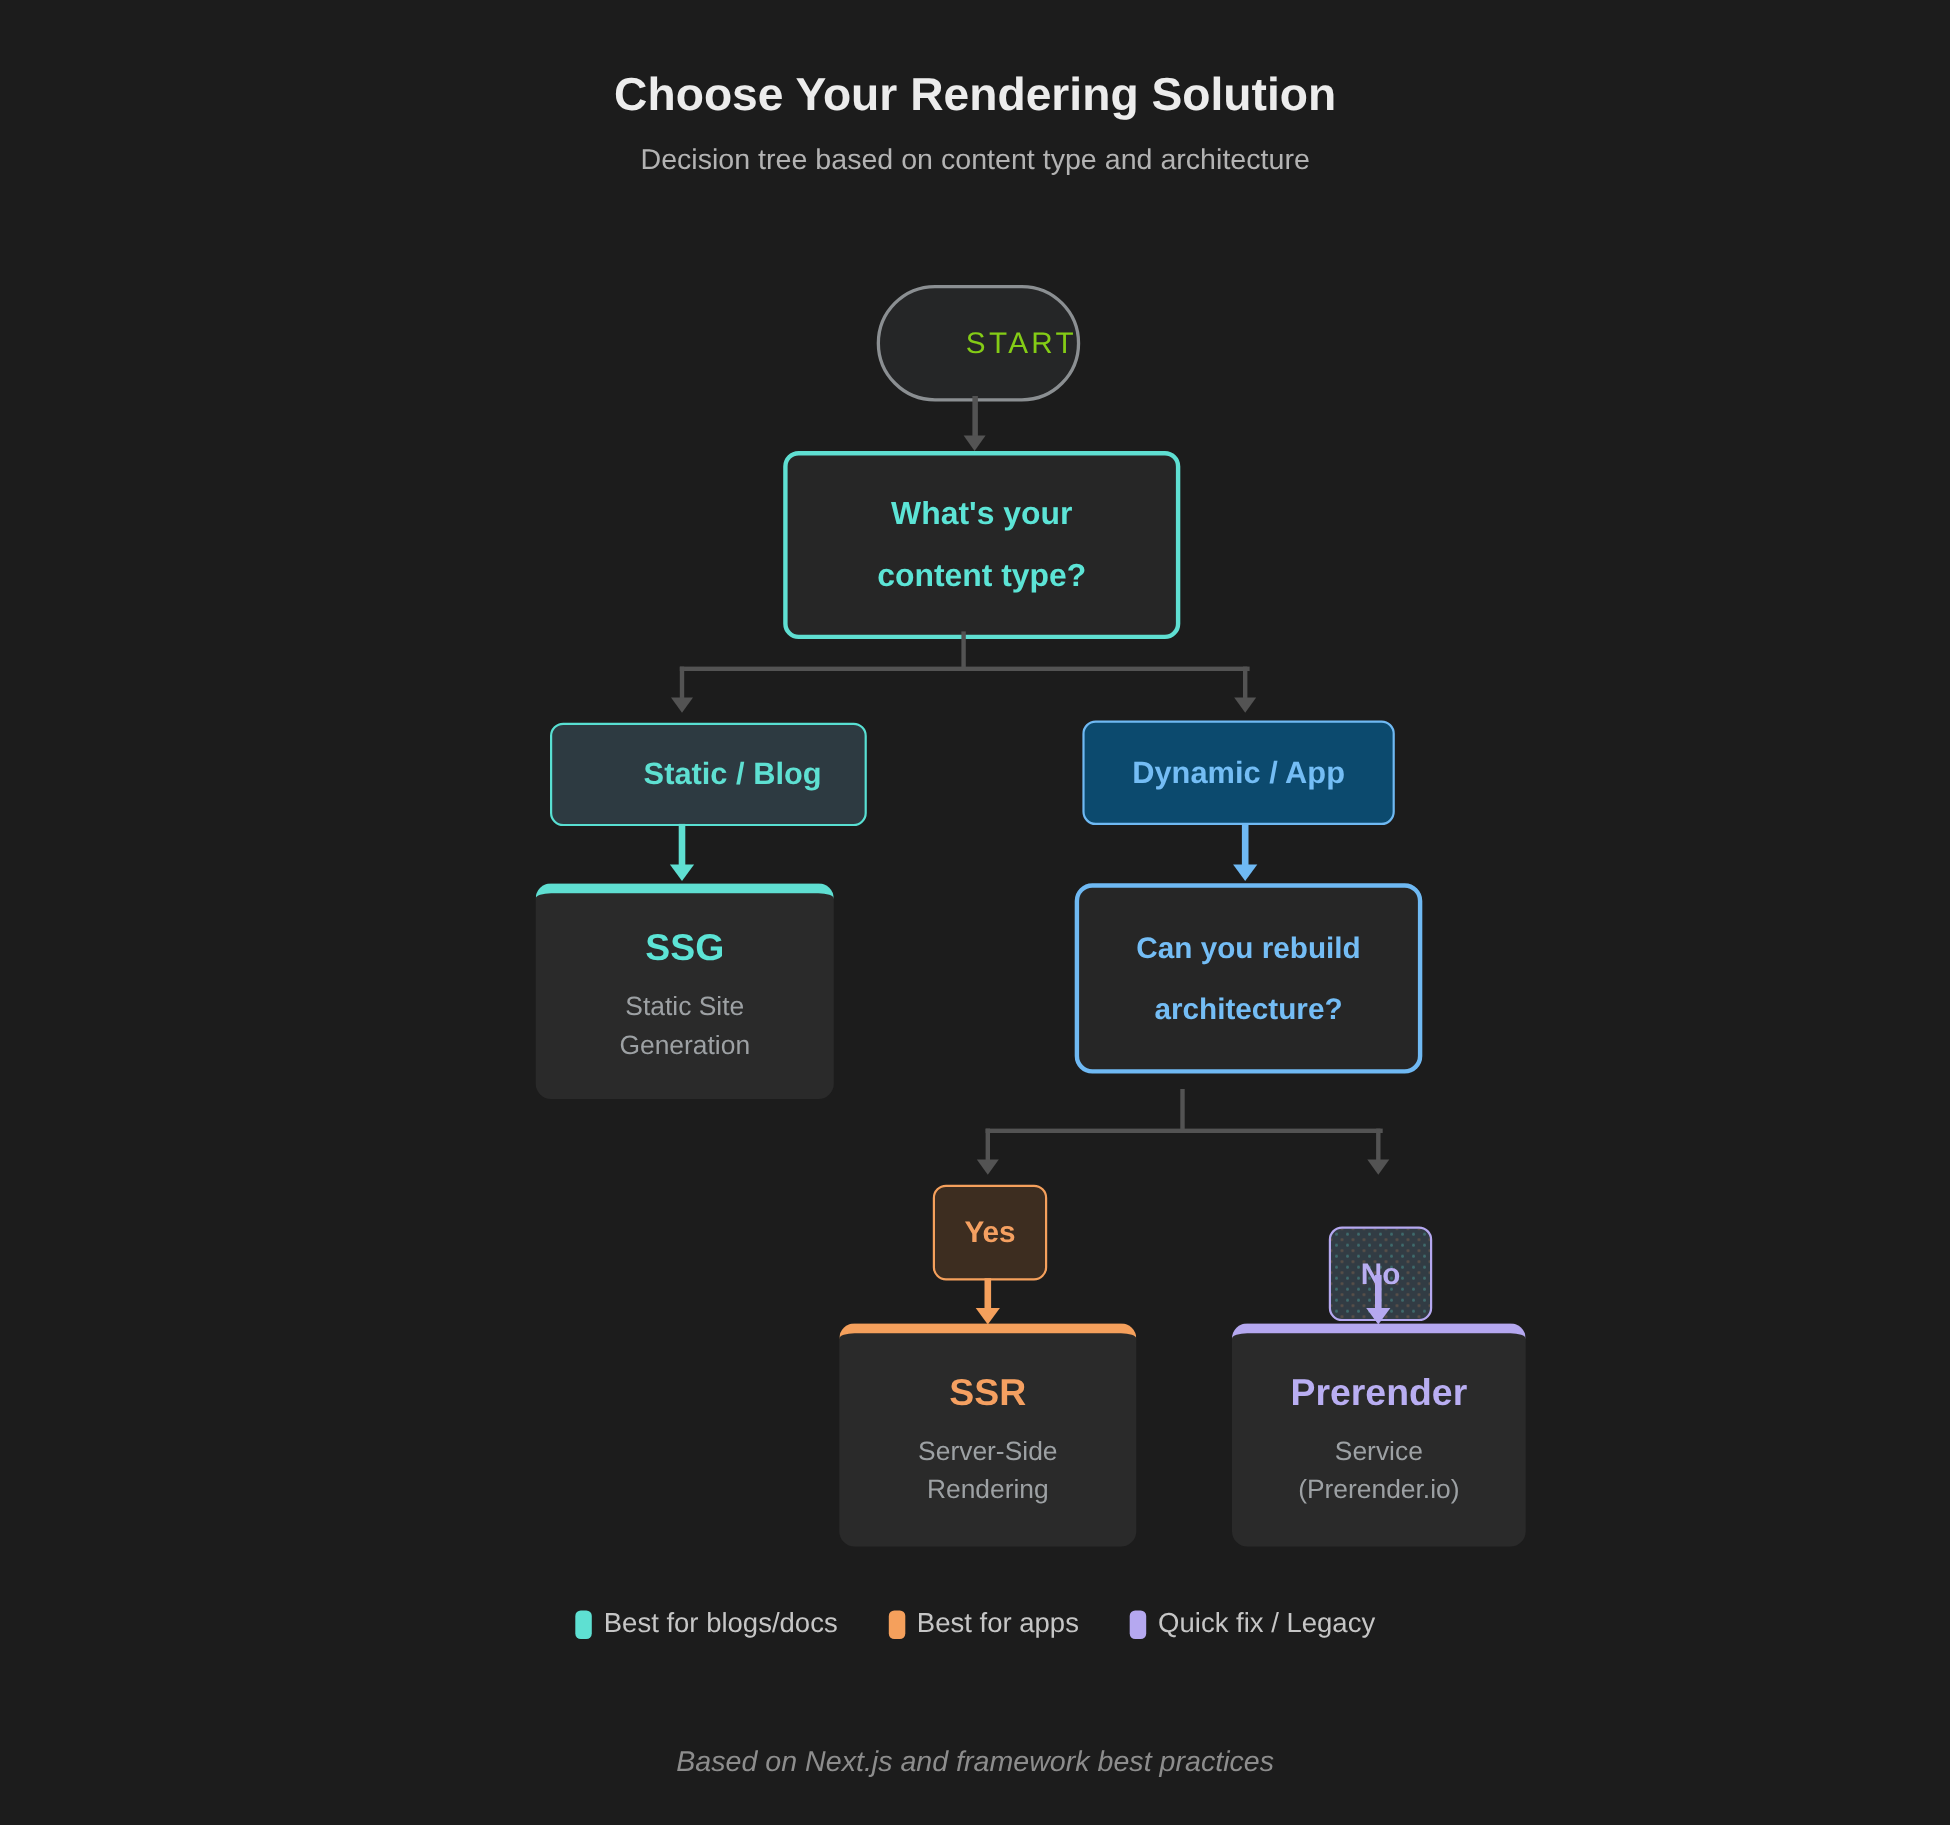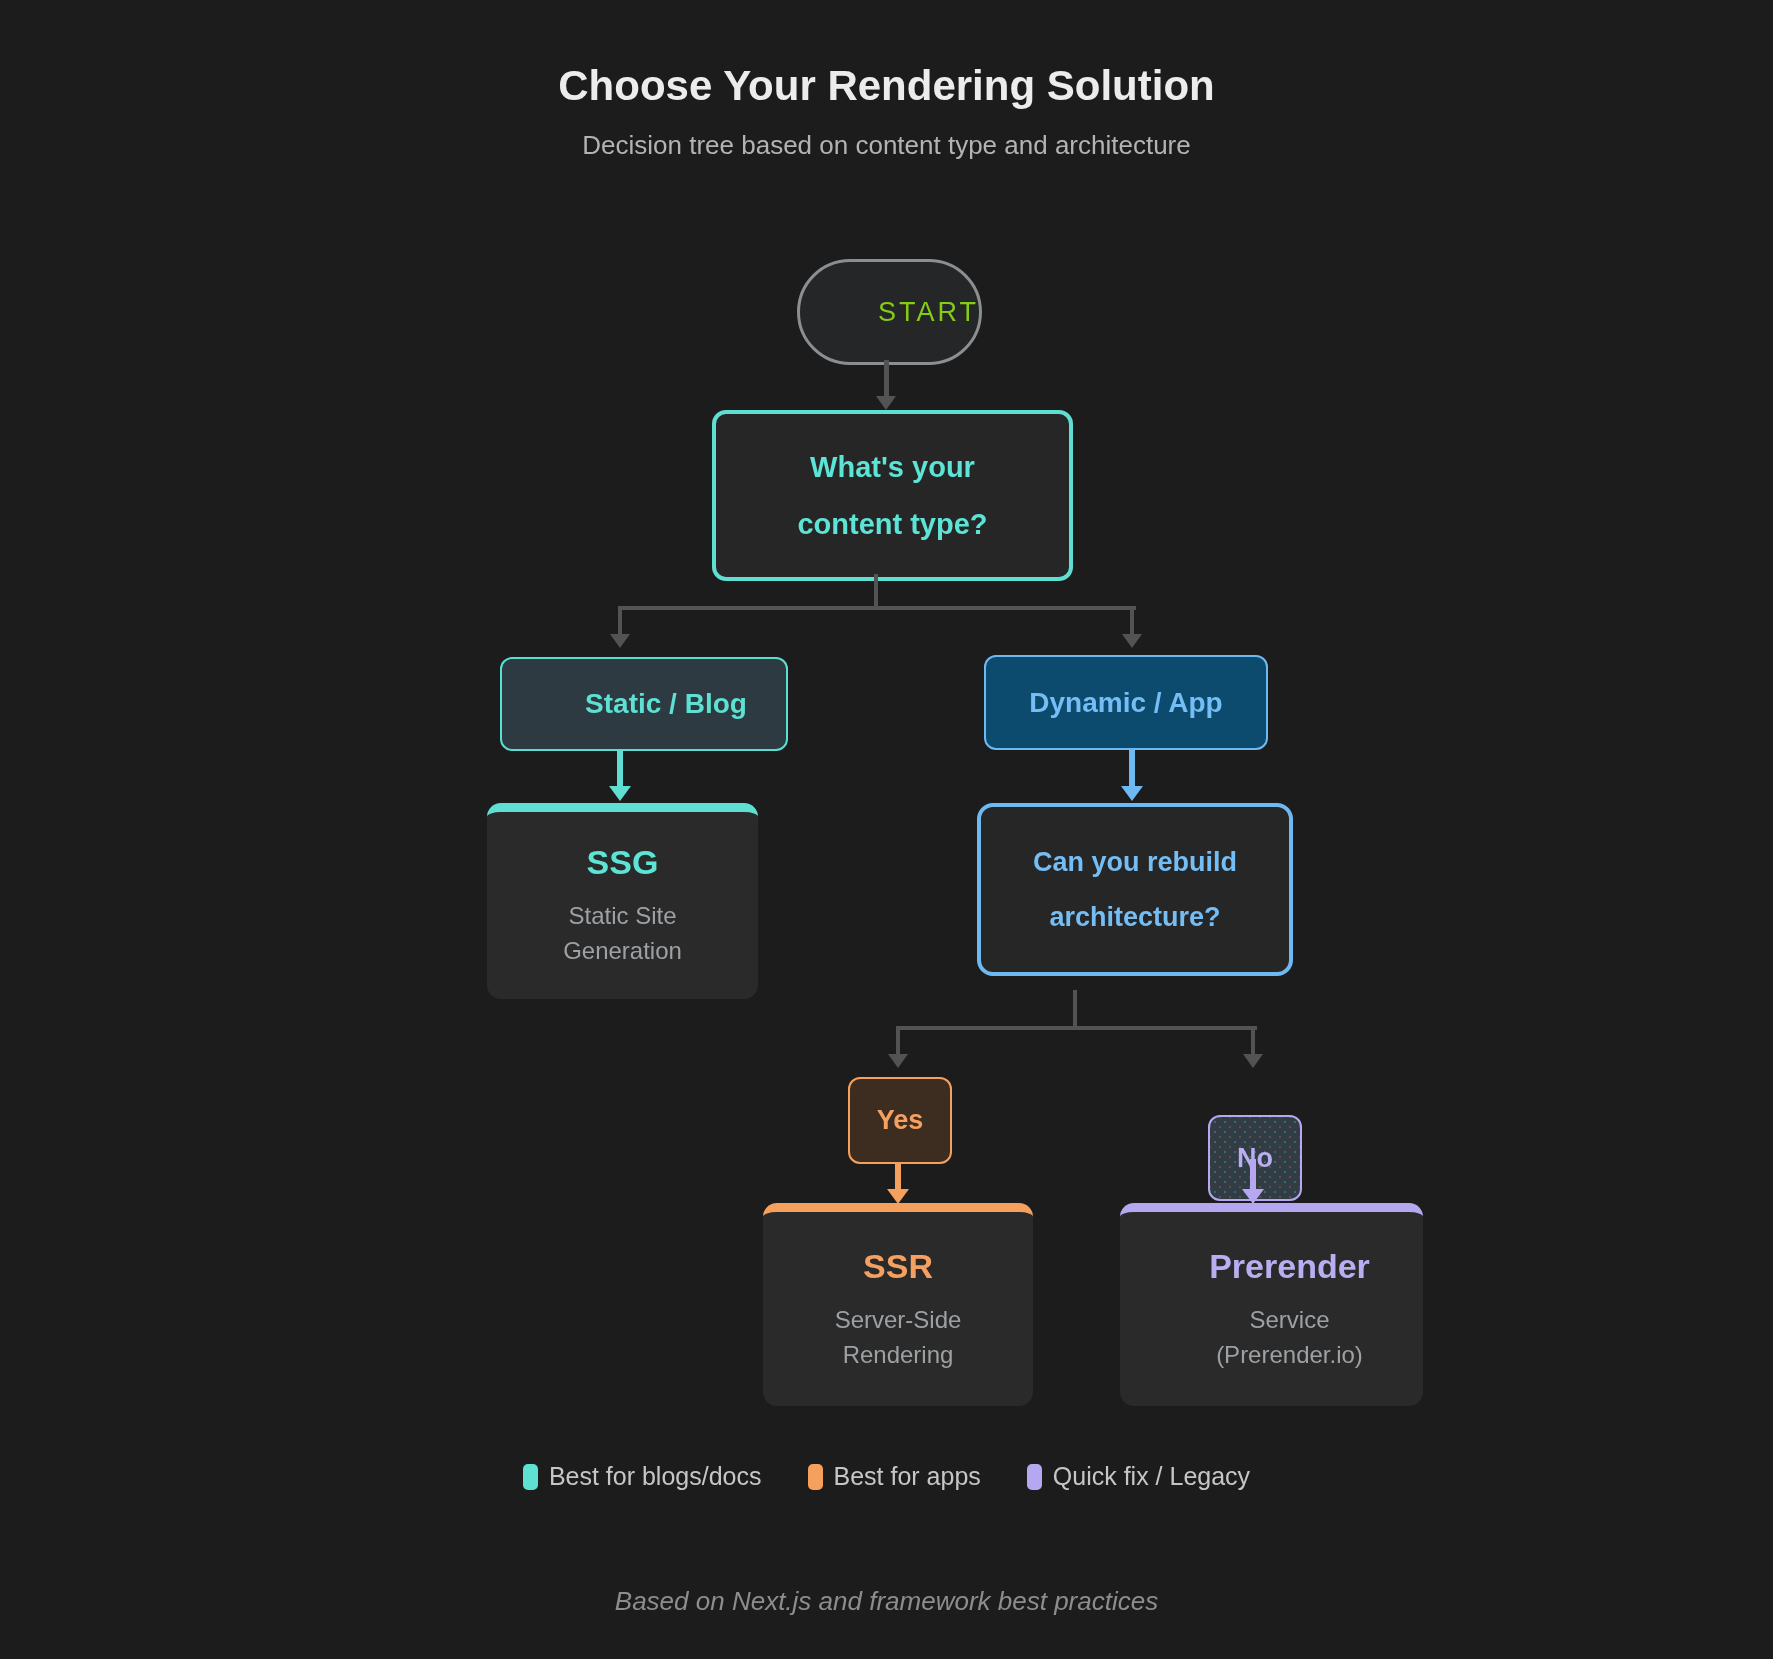--- a/index.html
+++ b/index.html
@@ -39,21 +39,21 @@
 
   
   .card{background:#2a2a2a;border-radius:14px;display:flex;flex-direction:column;
         align-items:center;justify-content:center;text-align:center;}
   .card .card-title{font-size:34px;font-weight:700;margin-bottom:16px;}
   .card .card-sub{font-size:24px;color:#9da1a4;line-height:35px;}
   .card-ssg{left:487px;top:803px;width:271px;height:187px;border-top:9px solid #5fdfd2;}
   .card-ssg .card-title{color:#5ce4d6;}
   .card-ssr{left:763px;top:1203px;width:270px;height:194px;border-top:9px solid #f5a05c;}
   .card-ssr .card-title{color:#f5a061;}
-  .card-pre{left:1120px;top:1203px;width:267px;height:194px;border-top:9px solid #b5a8f0;padding-left:36px;}
+  .card-pre{left:1120px;top:1203px;width:267px;height:194px;border-top:9px solid #b5a8f0;}
   .card-pre .card-title{color:#b9aef2;}
 
   
   .ln{position:absolute;background:#535353;}
   .ah{position:absolute;width:0;height:0;border-left:10px solid transparent;border-right:10px solid transparent;border-top:14px solid #535353;}
   .c-teal{background:#5fdfd2;} .ah-teal{border-top-color:#5fdfd2;border-left-width:11px;border-right-width:11px;border-top-width:15px;}
   .c-blue{background:#6fb9f3;} .ah-blue{border-top-color:#6fb9f3;border-left-width:11px;border-right-width:11px;border-top-width:15px;}
   .c-orange{background:#f5a05c;} .ah-orange{border-top-color:#f5a05c;border-left-width:11px;border-right-width:11px;border-top-width:15px;}
   .c-purple{background:#b5a8f0;} .ah-purple{border-top-color:#b5a8f0;border-left-width:11px;border-right-width:11px;border-top-width:15px;}
 

